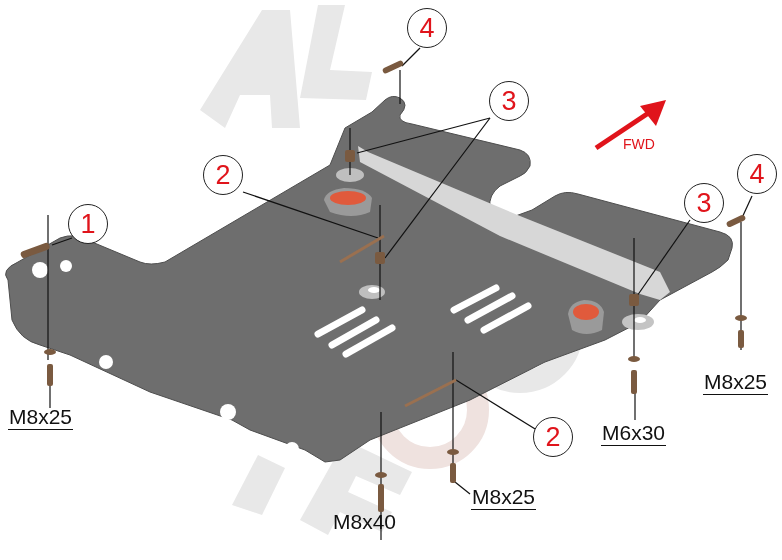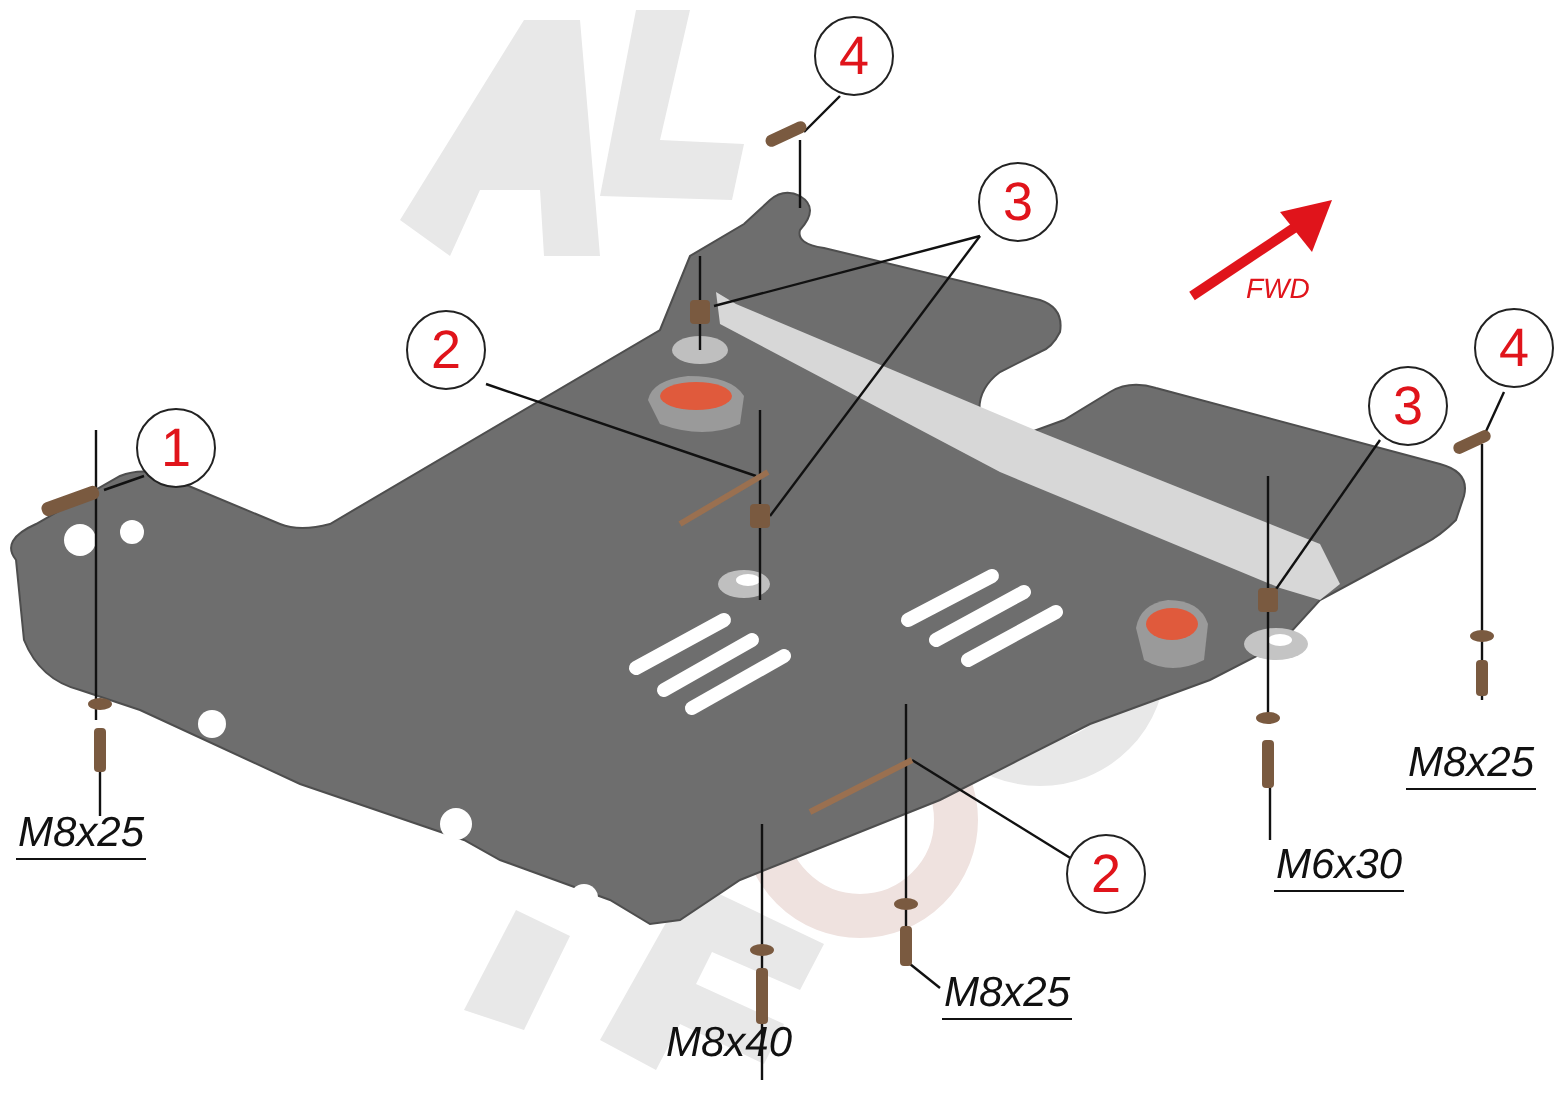--- a/index.html
+++ b/index.html
@@ -3,23 +3,23 @@
 <meta charset="utf-8">
 <style>
   html, body { margin:0; padding:0; background:#ffffff; }
   #stage { position:relative; width:782px; height:560px; overflow:hidden; background:#fff;
            font-family:"Liberation Sans", sans-serif; }
   svg { position:absolute; left:0; top:0; }
   .callout { position:absolute; width:40px; height:40px; border:1.3px solid #222; border-radius:50%;
              background:#fff; display:flex; align-items:center; justify-content:center;
              color:#e0141b; font-size:27px; line-height:1; box-sizing:border-box; }
   .bolt-label { position:absolute; font-size:21px; color:#111; border-bottom:1.8px solid #111;
-                line-height:1.05; padding:0 1px 1px 1px; white-space:nowrap;font-style:italic; }
+                line-height:1.05; padding:0 1px 1px 1px; white-space:nowrap; }
   .bolt-label.plain { border-bottom:none; }
-  .fwd { position:absolute; color:#e0141b; font-style:italic; font-size:14px; }
+  .fwd { position:absolute; color:#e0141b; font-size:14px; }
 </style>
 </head>
 <body>
 
 <div id="stage">
   <svg width="782" height="560" viewBox="0 0 782 560">
 
     <g fill="#e8e8e8">
       <polygon points="200,110 262,10 290,10 300,128 272,128 270,95 240,95 225,128"></polygon>
       <polygon points="318,5 345,5 330,70 372,72 366,100 300,98"></polygon>
@@ -122,15 +122,15 @@
   <div class="callout" style="left:489px;top:81px;">3</div>
   <div class="callout" style="left:684px;top:183px;">3</div>
   <div class="callout" style="left:407px;top:8px;">4</div>
   <div class="callout" style="left:737px;top:154px;">4</div>
 
   <div class="fwd" style="left:623px;top:136px;">FWD</div>
 
   <div class="bolt-label" style="left:8px;top:406px;">M8x25</div>
   <div class="bolt-label" style="left:471px;top:486px;">M8x25</div>
   <div class="bolt-label plain" style="left:332px;top:511px;">M8x40</div>
-  <div class="bolt-label" style="left:637px;top:422px;">M6x30</div>
+  <div class="bolt-label" style="left:601px;top:422px;">M6x30</div>
   <div class="bolt-label" style="left:703px;top:371px;">M8x25</div>
 </div>
 
 </body></html>

